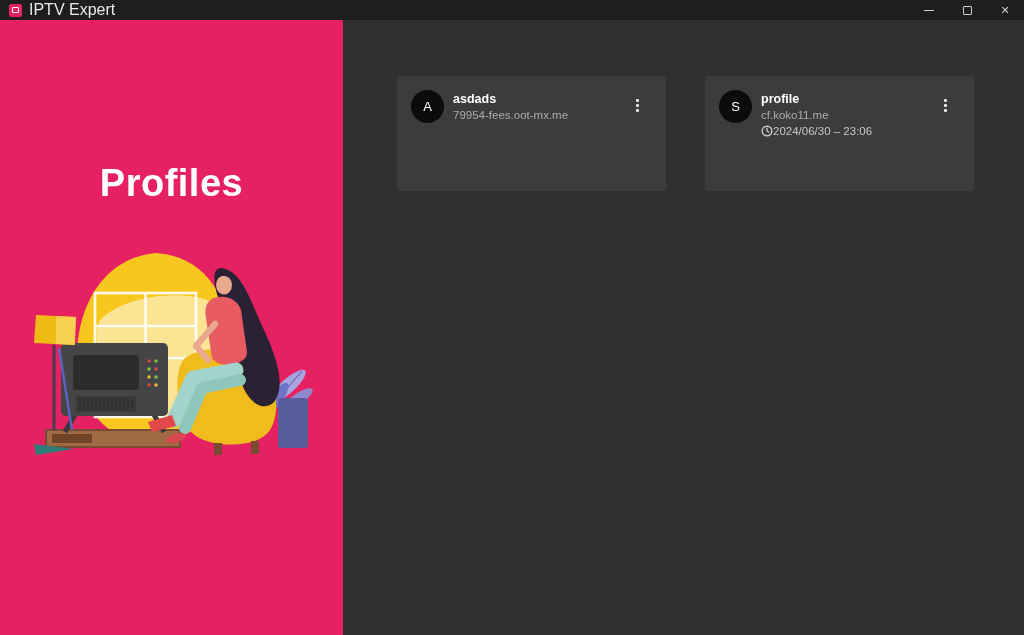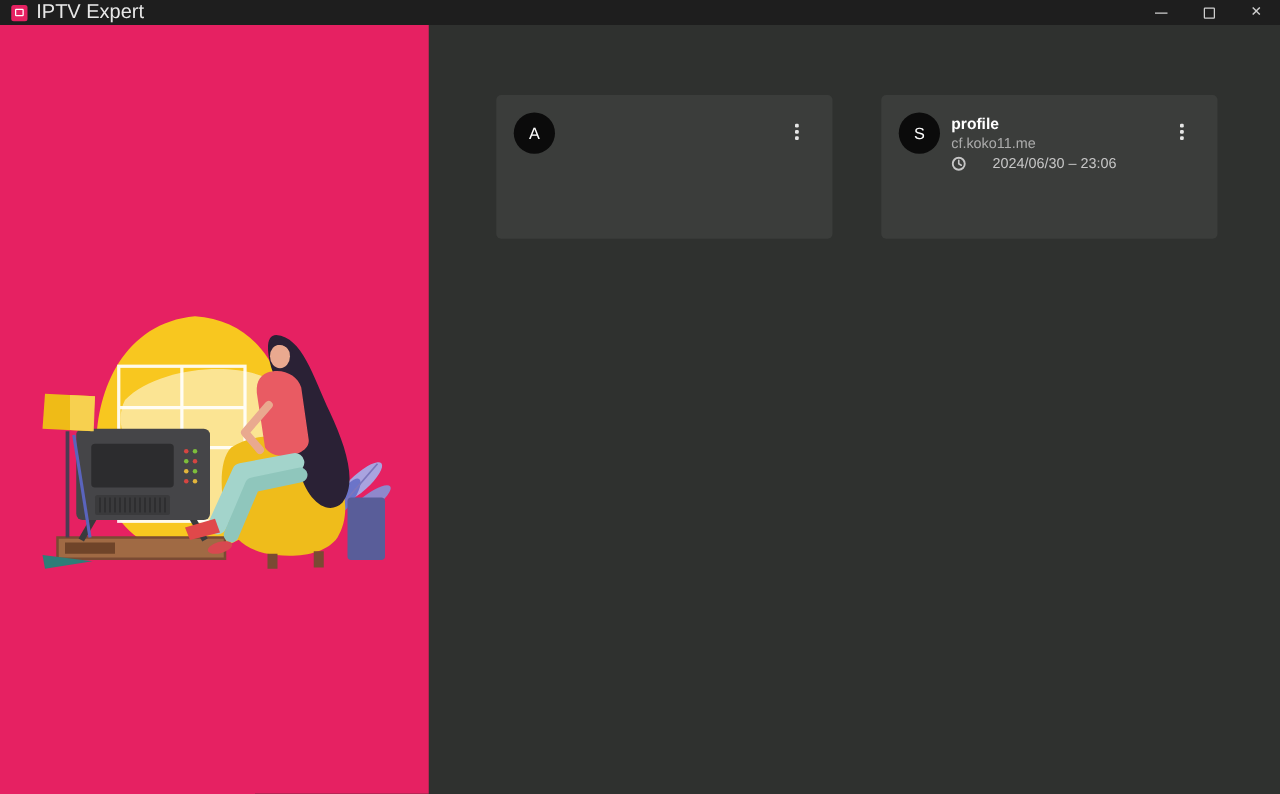--- a/index.html
+++ b/index.html
@@ -57,21 +57,21 @@
   .card-head { display: flex; align-items: flex-start; }
   .avatar {
     width: 33px; height: 33px; border-radius: 50%; background: #0B0B0B;
     color: #fff; display: flex; align-items: center; justify-content: center;
     font-size: 13px; flex: none;
   }
   .card-info { margin-left: 9px; padding-top: 2px; min-width: 0; }
   .profile-name { color: #FFFFFF; font-size: 12.5px; font-weight: bold; }
   .profile-server { color: #ABABAB; font-size: 11.5px; margin-top: 3px; }
   .last-used {
-    display: flex; align-items: center; gap: 21px;
+    display: flex; align-items: center; gap: 0;
     color: #C6C6C6; font-size: 11.5px; margin-top: 4px;
   }
   .kebab {
     position: absolute; top: 20px; right: 24px;
     display: flex; flex-direction: column; gap: 2px; padding: 3px; cursor: pointer;
   }
   .kebab i { width: 3px; height: 3px; background: #E6E6E6; border-radius: 1px; display: block; }
 
   .add-profile {
     position: absolute; left: 517px; top: 539px; height: 37px;
@@ -97,20 +97,21 @@
     <div class="ctrl-btn">
       <span class="max-glyph"></span>
     </div>
     <div class="ctrl-btn">
       <span class="close-glyph">✕</span>
     </div>
   </div>
 </div>
 
 <div class="sidebar">
+  <h1 class="page-title">Profiles</h1>
 
   <svg class="illustration" width="300" height="212" viewBox="0 0 300 212">
 
     <path d="M138,5 C188,8 214,52 211,100 C209,147 197,180 152,192 C102,203 69,173 61,128 C53,83 72,11 138,5 Z" fill="#F8C71F"></path>
 
     <path d="M82,72 C112,42 186,40 206,62 C214,96 207,140 184,166 C158,181 128,170 109,144 C91,121 70,96 82,72 Z" fill="#FBE9A8" opacity="0.85"></path>
 
     <g stroke="#FFFFFF" stroke-width="2.6" fill="none" opacity="0.9">
       <rect x="77" y="45" width="101" height="124"></rect>
       <line x1="127.5" y1="45" x2="127.5" y2="169"></line>
@@ -186,20 +187,24 @@
 
     <polygon points="16,196 56,201 18,207" fill="#2E7D78"></polygon>
   </svg>
 </div>
 
 <div class="main">
 
   <div class="profile-card card-0">
     <div class="card-head">
       <div class="avatar">A</div>
+      <div class="card-info">
+        <div class="profile-name">asdads</div>
+        <div class="profile-server">79954-fees.oot-mx.me</div>
+      </div>
     </div>
     <div class="kebab">
       <i></i>
         <i></i>
         <i></i>
     </div>
   </div>
 
   <div class="profile-card card-1">
     <div class="card-head">

